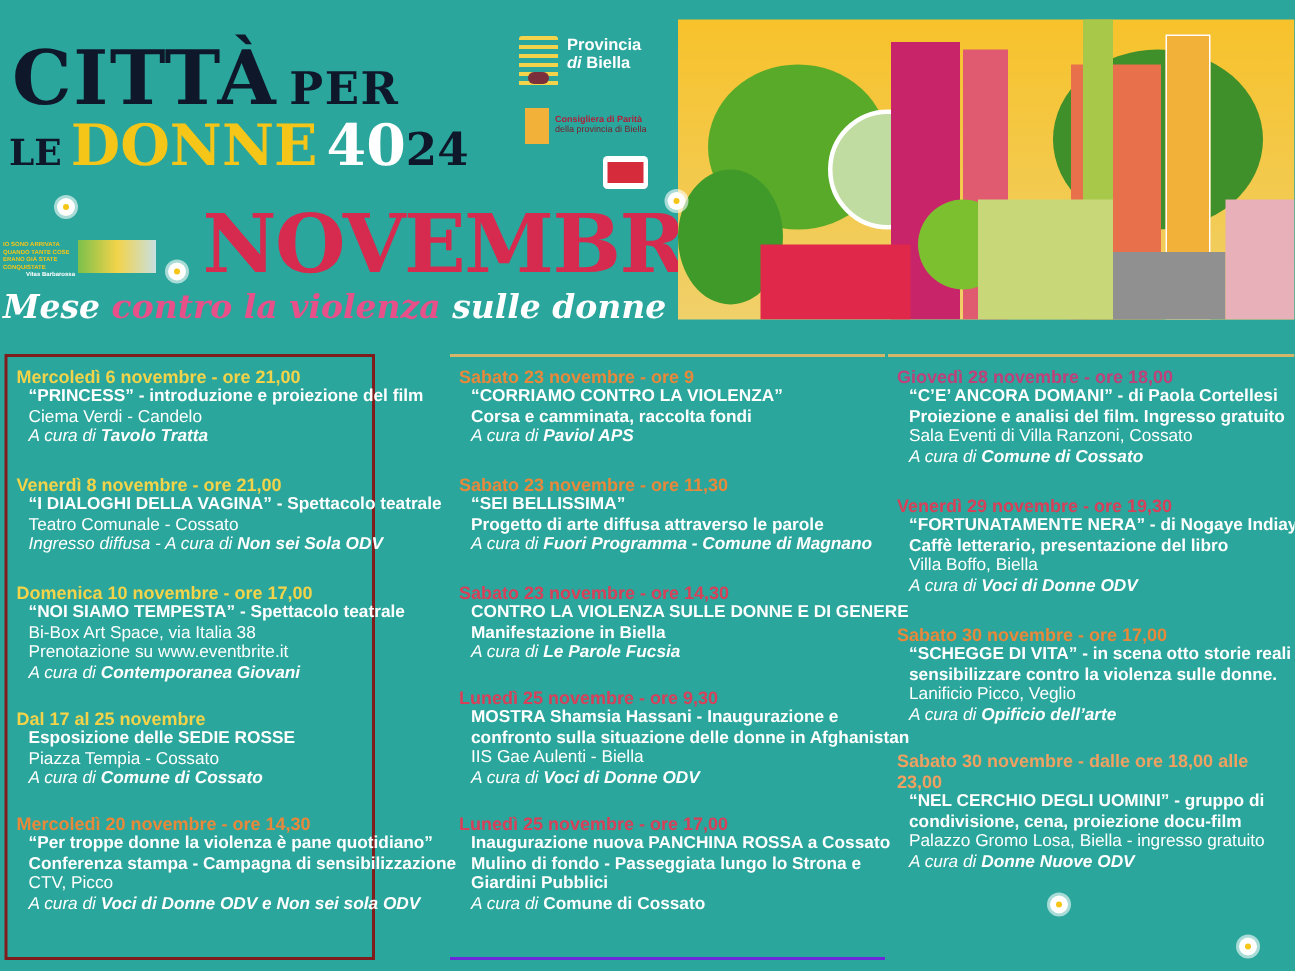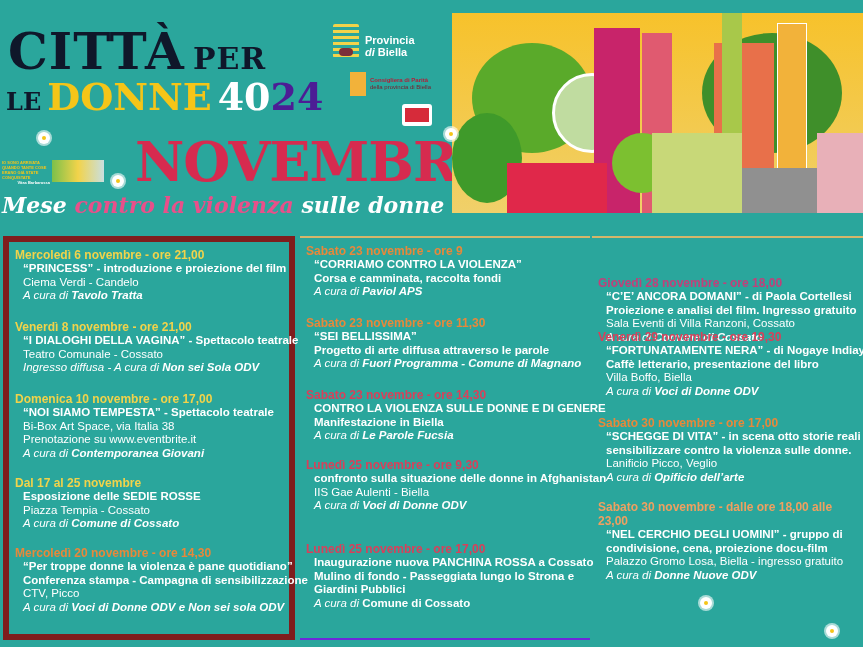--- a/index.html
+++ b/index.html
@@ -7,48 +7,48 @@
   body { background: #2aa69c; font-family: "Liberation Sans", sans-serif; color: #fff; position: relative; }
 
   
   .title1 { position: absolute; left: 8px; top: 22px; font-family: "DejaVu Serif", serif; font-weight: bold; color: #0f172a; letter-spacing: 1px; }
   .title1 .big { font-size: 50px; }
   .title1 .per { font-size: 30px; margin-left: 8px; }
   .title2 { position: absolute; left: 6px; top: 74px; font-family: "DejaVu Serif", serif; font-weight: bold; }
   .title2 .le { font-size: 24px; color: #0f172a; }
   .title2 .donne { font-size: 38px; color: #f5c518; margin-left: 6px; margin-top: 22px; }
   .title2 .y1 { font-size: 38px; color: #fff; margin-left: 6px; }
-  .title2 .y2 { font-size: 38px; color: #4c1d95; }
+  .title2 .y2 { font-size: 30px; color: #0f172a; }
 
   .month { position: absolute; left: 135px; top: 130px; font-family: "DejaVu Serif", serif; font-weight: bold; font-size: 54px; color: #d62b4f; letter-spacing: -1px; }
   .subtitle { position: absolute; left: 2px; top: 192px; font-family: "DejaVu Serif", serif; font-style: italic; font-weight: bold; font-size: 22px; color: #fff; white-space: nowrap; }
   .subtitle .pink { color: #e8508a; }
 
-  .logo-prov { position: absolute; left: 333px; top: 24px; display: flex; align-items: flex-end; gap: 6px; }
+  .logo-prov { position: absolute; left: 346px; top: 24px; display: flex; align-items: flex-start; gap: 6px; }
   .crest { width: 26px; height: 34px; background: repeating-linear-gradient(#f2d34a 0 3px, #2aa69c 3px 6px); border-radius: 2px; position: relative; }
   .crest::after { content: ""; position: absolute; left: 6px; bottom: 2px; width: 14px; height: 8px; background: #7a2f3a; border-radius: 4px; }
   .prov-text { font-size: 11px; line-height: 12px; color: #fff; font-weight: bold; }
   .prov-text i { font-style: italic; }
   .logo-cons { position: absolute; left: 350px; top: 72px; display: flex; align-items: center; gap: 4px; }
   .cons-icon { width: 16px; height: 24px; background: #f2b23a; }
   .cons-text { font-size: 6px; line-height: 7px; color: #7a1d2a; }
   .cons-text b { color: #b0203a; }
   .logo-red { position: absolute; left: 402px; top: 104px; width: 30px; height: 22px; background: #fff; border-radius: 3px; display: flex; align-items: center; justify-content: center; }
   .logo-red span { display: block; width: 24px; height: 14px; background: #d62b3a; }
 
   .quote-box { position: absolute; left: 2px; top: 160px; width: 48px; font-size: 4px; line-height: 5px; color: #f5c518; font-weight: bold; }
   .mini-img { position: absolute; left: 52px; top: 160px; width: 52px; height: 22px; background: linear-gradient(90deg,#7cc04a,#f2d34a,#c9dfe0); }
 
   .skyline { position: absolute; left: 452px; top: 13px; width: 411px; height: 200px; background: linear-gradient(#f7c22b, #f0d06a); overflow: hidden; }
   .bld { position: absolute; bottom: 0; }
   .tree { position: absolute; border-radius: 50%; }
 
   
   .panel { position: absolute; top: 236px; height: 404px; border-top: 2px solid #d4b66a; }
-  .panel.left { left: 3px; width: 292px; border: 6px solid #7f1d1d; }
+  .panel.left { left: 3px; width: 247px; border: 2px solid #7f1d1d; }
   .panel.mid { left: 300px; width: 290px; border-bottom: 2px solid #6d28d9; }
   .panel.right { left: 592px; width: 271px; }
   .event { position: absolute; left: 6px; right: 2px; }
   .event .date { font-size: 12px; font-weight: bold; line-height: 14px; }
   .event .line { font-size: 11.5px; line-height: 13.5px; padding-left: 8px; white-space: nowrap; }
   .event .t { font-weight: bold; }
   .event .cura { font-style: italic; }
   .event .cura b { font-weight: bold; }
   .c-yellow { color: #f2d34a; }
   .c-orange { color: #e8883a; }
@@ -172,35 +172,36 @@
     <div class="line cura"><span>A cura di</span> <b>Fuori Programma - Comune di Magnano</b></div>
   </div>
   <div class="event" style="top:150px;">
     <div class="date c-red">Sabato 23 novembre - ore 14,30</div>
     <div class="line t">CONTRO LA VIOLENZA SULLE DONNE E DI GENERE</div>
     <div class="line t">Manifestazione in Biella</div>
     <div class="line cura"><span>A cura di</span> <b>Le Parole Fucsia</b></div>
   </div>
   <div class="event" style="top:220px;">
     <div class="date c-red">Lunedì 25 novembre - ore 9,30</div>
+    <div class="line t">MOSTRA Shamsia Hassani - Inaugurazione e</div>
     <div class="line t">confronto sulla situazione delle donne in Afghanistan</div>
     <div class="line">IIS Gae Aulenti - Biella</div>
     <div class="line cura"><span>A cura di</span> <b>Voci di Donne ODV</b></div>
   </div>
   <div class="event" style="top:304px;">
     <div class="date c-red">Lunedì 25 novembre - ore 17,00</div>
     <div class="line t">Inaugurazione nuova PANCHINA ROSSA a Cossato</div>
     <div class="line t">Mulino di fondo - Passeggiata lungo lo Strona e</div>
     <div class="line t">Giardini Pubblici</div>
     <div class="line cura"><span>A cura di</span> <span style="font-style:normal;font-weight:bold;">Comune di Cossato</span></div>
   </div>
 </div>
 
 <div class="panel right">
-  <div class="event" style="top:6px;margin-top:32px;">
+  <div class="event" style="top:6px;">
     <div class="date c-purple">Giovedì 28 novembre - ore 18,00</div>
     <div class="line t">“C’E’ ANCORA DOMANI” -  di Paola Cortellesi</div>
     <div class="line t">Proiezione e analisi del film. Ingresso gratuito</div>
     <div class="line">Sala Eventi di Villa Ranzoni, Cossato</div>
     <div class="line cura"><span>A cura di</span> <b>Comune di Cossato</b></div>
   </div>
   <div class="event" style="top:92px;">
     <div class="date c-red">Venerdì 29 novembre - ore 19,30</div>
     <div class="line t">“FORTUNATAMENTE NERA” -  di Nogaye Indiaye</div>
     <div class="line t">Caffè letterario, presentazione del libro</div>

